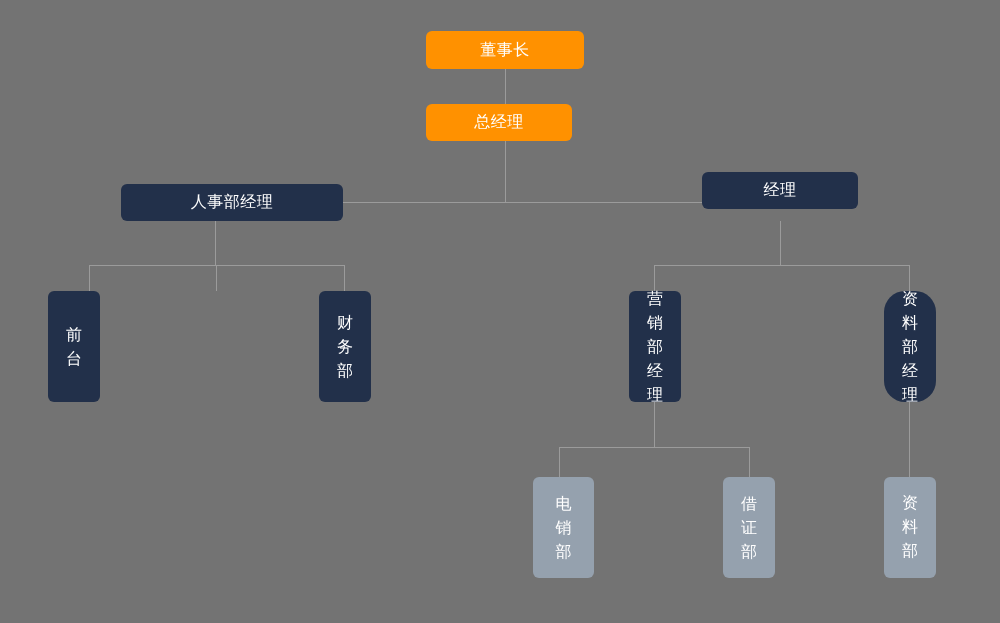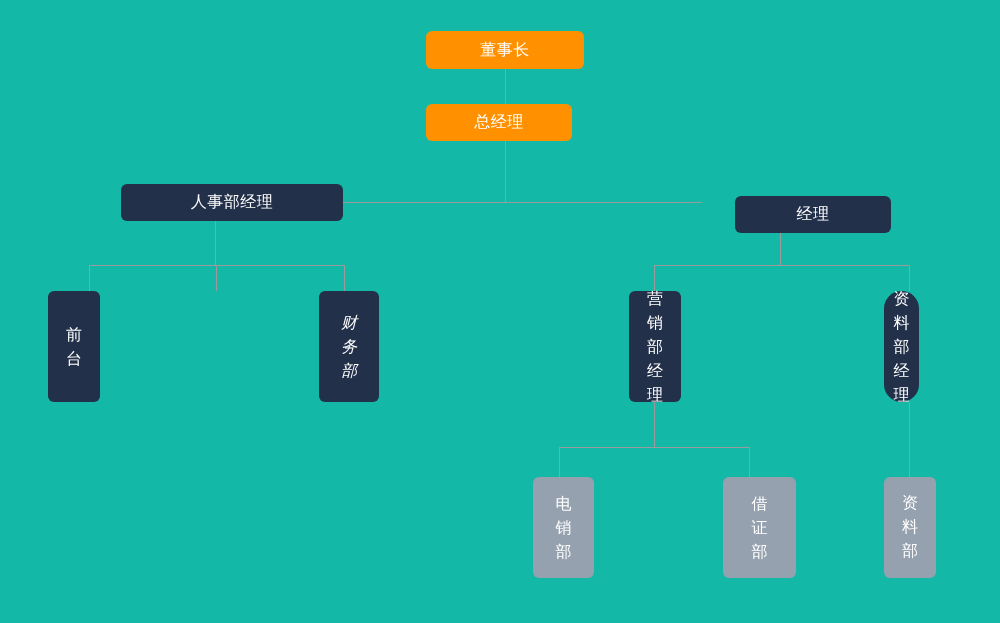--- a/index.html
+++ b/index.html
@@ -4,21 +4,21 @@
 <style>
   html, body {
     margin: 0;
     padding: 0;
     background: #ffffff;
   }
   #chart-canvas {
     position: relative;
     width: 1000px;
     height: 623px;
-    background: #14b8a6;
+    background: #737373;
     font-family: "DejaVu Sans", "Liberation Sans", sans-serif;
     overflow: hidden;
   }
   .conn {
     position: absolute;
     background: #9b9b9b;
   }
   .conn-v { width: 1px; }
   .conn-h { height: 1px; }
 
@@ -88,46 +88,46 @@
   </div>
 
   <div class="node node-h node-orange" style="left:426px; top:104px; width:146px; height:37px;">
     <span class="label">总经理</span>
   </div>
 
   <div class="node node-h node-navy" style="left:121px; top:184px; width:222px; height:37px;">
     <span class="label">人事部经理</span>
   </div>
 
-  <div class="node node-h node-navy" style="left:702px; top:196px; width:156px; height:37px;margin-left:33px;">
+  <div class="node node-h node-navy" style="left:702px; top:172px; width:156px; height:37px;">
     <span class="label">经理</span>
   </div>
 
   <div class="node node-v node-navy" style="left:48px; top:291px; width:52px; height:111px;">
     <span class="label">前台</span>
   </div>
 
 
-  <div class="node node-v node-navy" style="left:319px; top:291px; width:60px; height:111px;font-style:italic;">
+  <div class="node node-v node-navy" style="left:319px; top:291px; width:52px; height:111px;">
     <span class="label">财务部</span>
   </div>
 
   <div class="node node-v node-navy" style="left:629px; top:291px; width:52px; height:111px;">
     <span class="label">营销部经理</span>
   </div>
 
-  <div class="node node-v node-navy" style="left:884px; top:291px; width:35px; height:111px;border-radius:21px;">
+  <div class="node node-v node-navy" style="left:884px; top:291px; width:52px; height:111px;border-radius:21px;">
     <span class="label">资料部经理</span>
   </div>
 
   <div class="node node-v node-gray" style="left:533px; top:477px; width:61px; height:101px;">
     <span class="label">电销部</span>
   </div>
 
-  <div class="node node-v node-gray" style="left:723px; top:477px; width:73px; height:101px;">
+  <div class="node node-v node-gray" style="left:723px; top:477px; width:52px; height:101px;">
     <span class="label">借证部</span>
   </div>
 
   <div class="node node-v node-gray" style="left:884px; top:477px; width:52px; height:101px;font-family:Liberation Mono, monospace;">
     <span class="label">资料部</span>
   </div>
 
 </div>
 
 </body></html>

